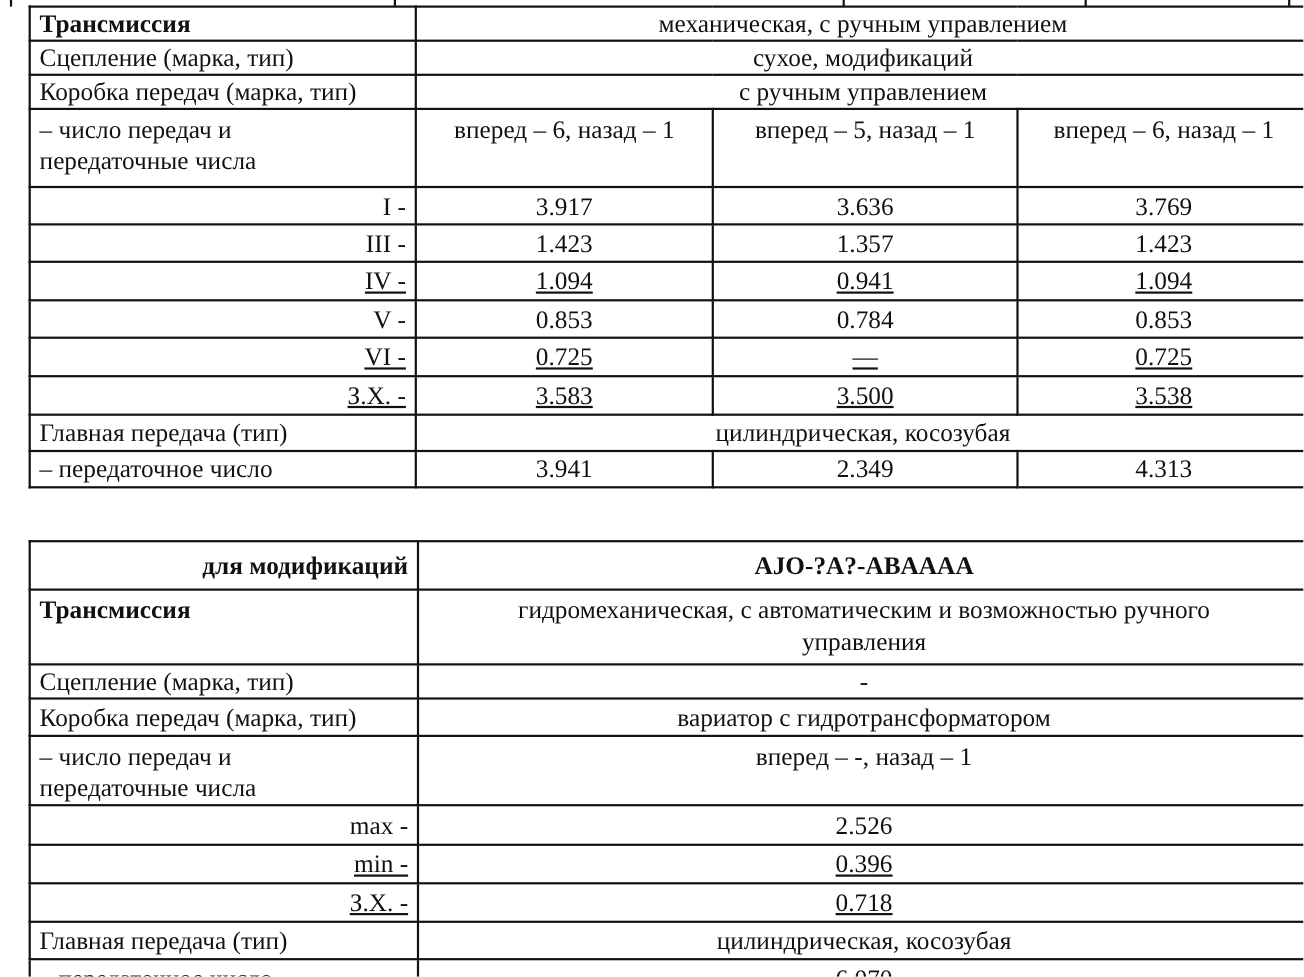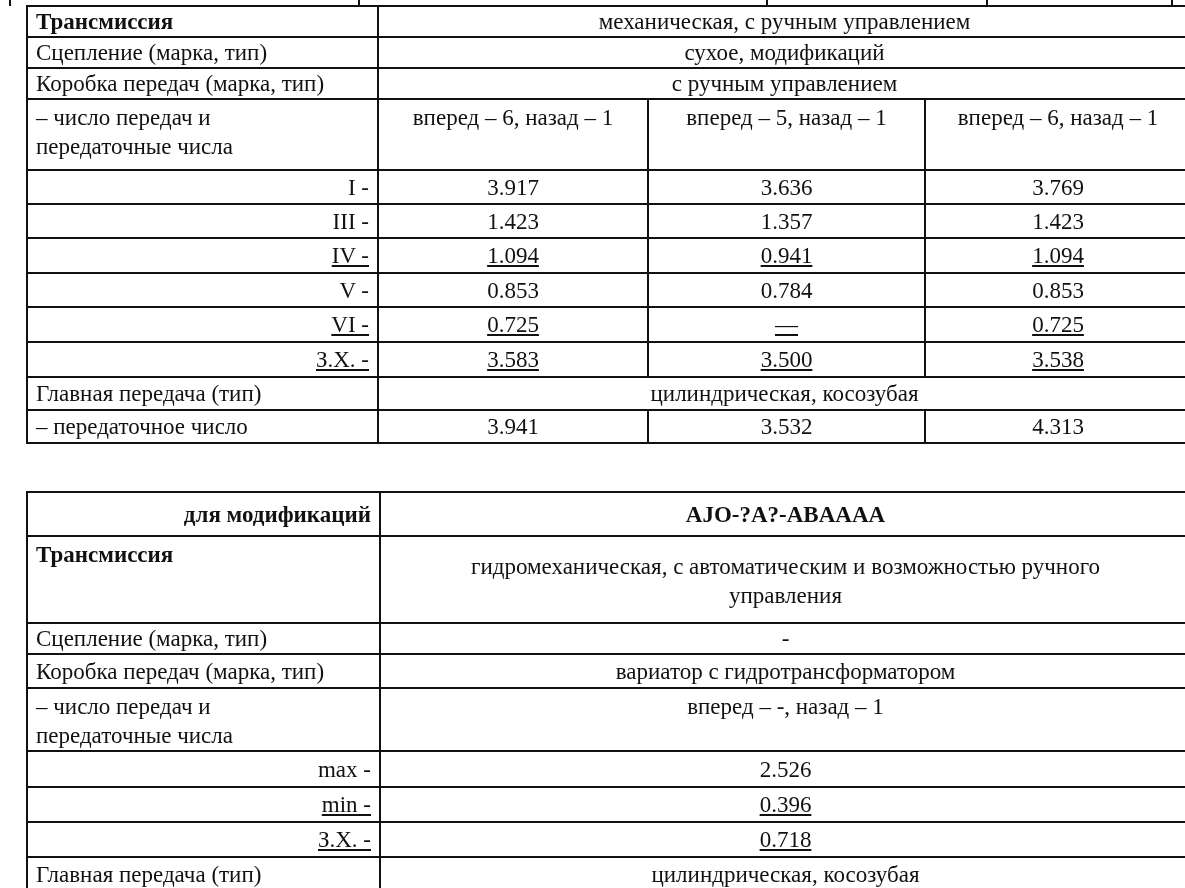--- a/index.html
+++ b/index.html
@@ -35,21 +35,21 @@
     padding: 0 8px;
     overflow: hidden;
     vertical-align: middle;
     line-height: 29px;
   }
   td.lbl   { text-align: left; }
   td.lbl-r { text-align: right; }
   td.val   { text-align: center; }
   .bold    { font-weight: bold; }
   td.vtop  { vertical-align: top; padding-top: 3px; }
-  .wrapval { max-width: 700px; margin: 12px auto; text-align: center; }
+  .wrapval { max-width: 700px; margin: 0 auto; text-align: center; }
   
   tr.h27 { height: 27px; } tr.h28 { height: 28px; } tr.h29 { height: 29px; }
   tr.h30 { height: 30px; } tr.h32 { height: 44px; } tr.h33 { height: 33px; }
   tr.h34 { height: 34px; } tr.h35 { height: 35px; text-decoration: underline; } tr.h36 { height: 36px; border-radius: 17px; }
   tr.h60 { height: 60px; } tr.h68 { height: 68px; } tr.h71 { height: 71px; }
 </style>
 </head>
 <body>
 
 <div class="page">
@@ -127,21 +127,21 @@
         <td class="val">3.500</td>
         <td class="val">3.538</td>
       </tr>
       <tr class="h33">
         <td class="lbl">Главная передача (тип)</td>
         <td class="val" colspan="3">цилиндрическая, косозубая</td>
       </tr>
       <tr class="h33">
         <td class="lbl">–  передаточное число</td>
         <td class="val">3.941</td>
-        <td class="val">3.532</td>
+        <td class="val">2.349</td>
         <td class="val">4.313</td>
       </tr>
     </tbody>
   </table>
 
   <table class="doc t2">
     <colgroup>
       <col style="width:353px">
         <col style="width:811px">
     </colgroup>

